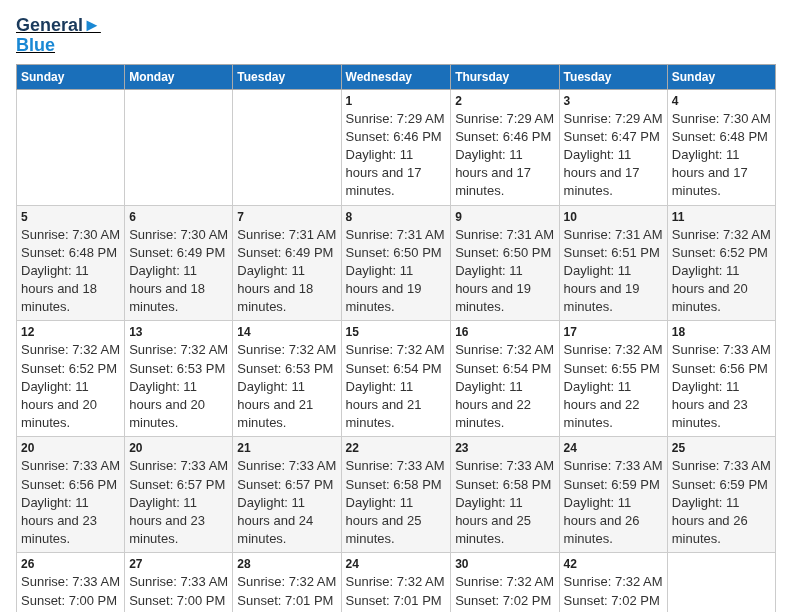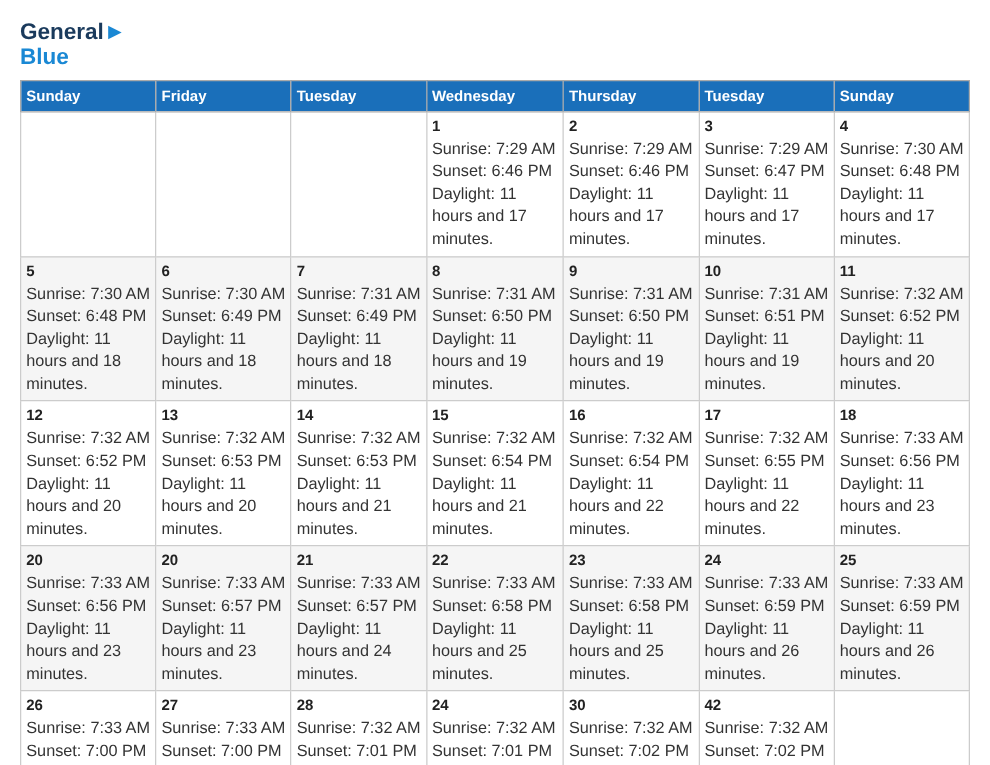--- a/index.html
+++ b/index.html
@@ -12,20 +12,21 @@
     }
     .header {
       display: flex;
       justify-content: space-between;
       align-items: flex-start;
       margin-bottom: 8px;
     }
     .logo {
       display: flex;
       align-items: flex-end;
+      text-decoration: underline;
     }
     .logo-text {
       font-size: 18px;
       font-weight: bold;
       color: #1a3a5c;
       line-height: 1.1;
     }
     .logo-text span {
       color: #1a88d4;
     }
@@ -92,21 +93,21 @@
   <div class="title-block">
     <div class="month-title"></div>
     <div class="subtitle"></div>
   </div>
 </div>
 
 <table class="calendar">
   <thead>
     <tr id="header-row">
         <th>Sunday</th>
-        <th>Friday</th>
+        <th>Monday</th>
         <th>Tuesday</th>
         <th>Wednesday</th>
         <th>Thursday</th>
         <th>Tuesday</th>
         <th>Sunday</th>
       </tr>
   </thead>
   <tbody id="calendar-body">
       <tr>
         <td class="empty"></td>

